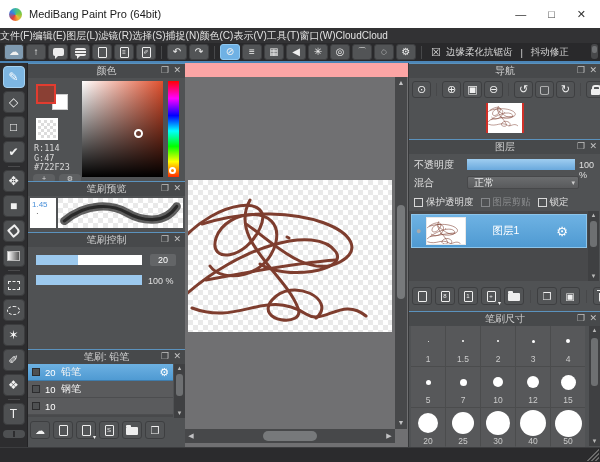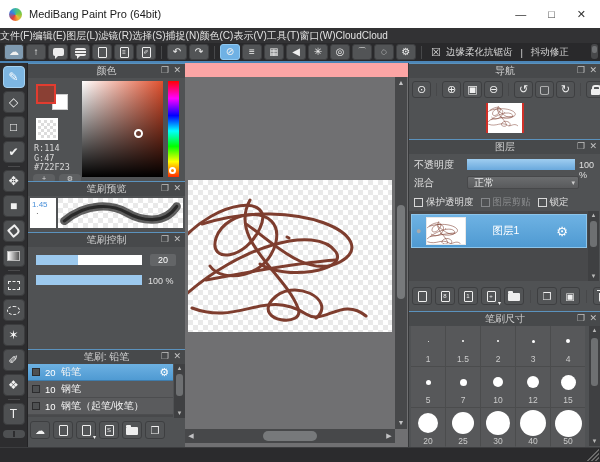--- a/index.html
+++ b/index.html
@@ -394,21 +394,20 @@
           <span class="bgear">⚙</span>
         </div>
         <div class="brow">
           <span class="bchk"></span>
           <span class="bsize">10</span>
           <span class="bname">钢笔</span>
         </div>
         <div class="brow">
           <span class="bchk"></span>
           <span class="bsize">10</span>
-          <span class="bname">钢笔（起笔/收笔）</span>
         </div>
       </div>
       <div class="vscroll" style="right:0;height:54px">
         <span class="ar" style="top:0">▲</span>
         <span class="ar" style="bottom:0">▼</span>
         <span class="th" style="top:10px;height:22px"></span>
       </div>
       <div class="bltools">
         <div class="sib">
             <span>☁</span>

